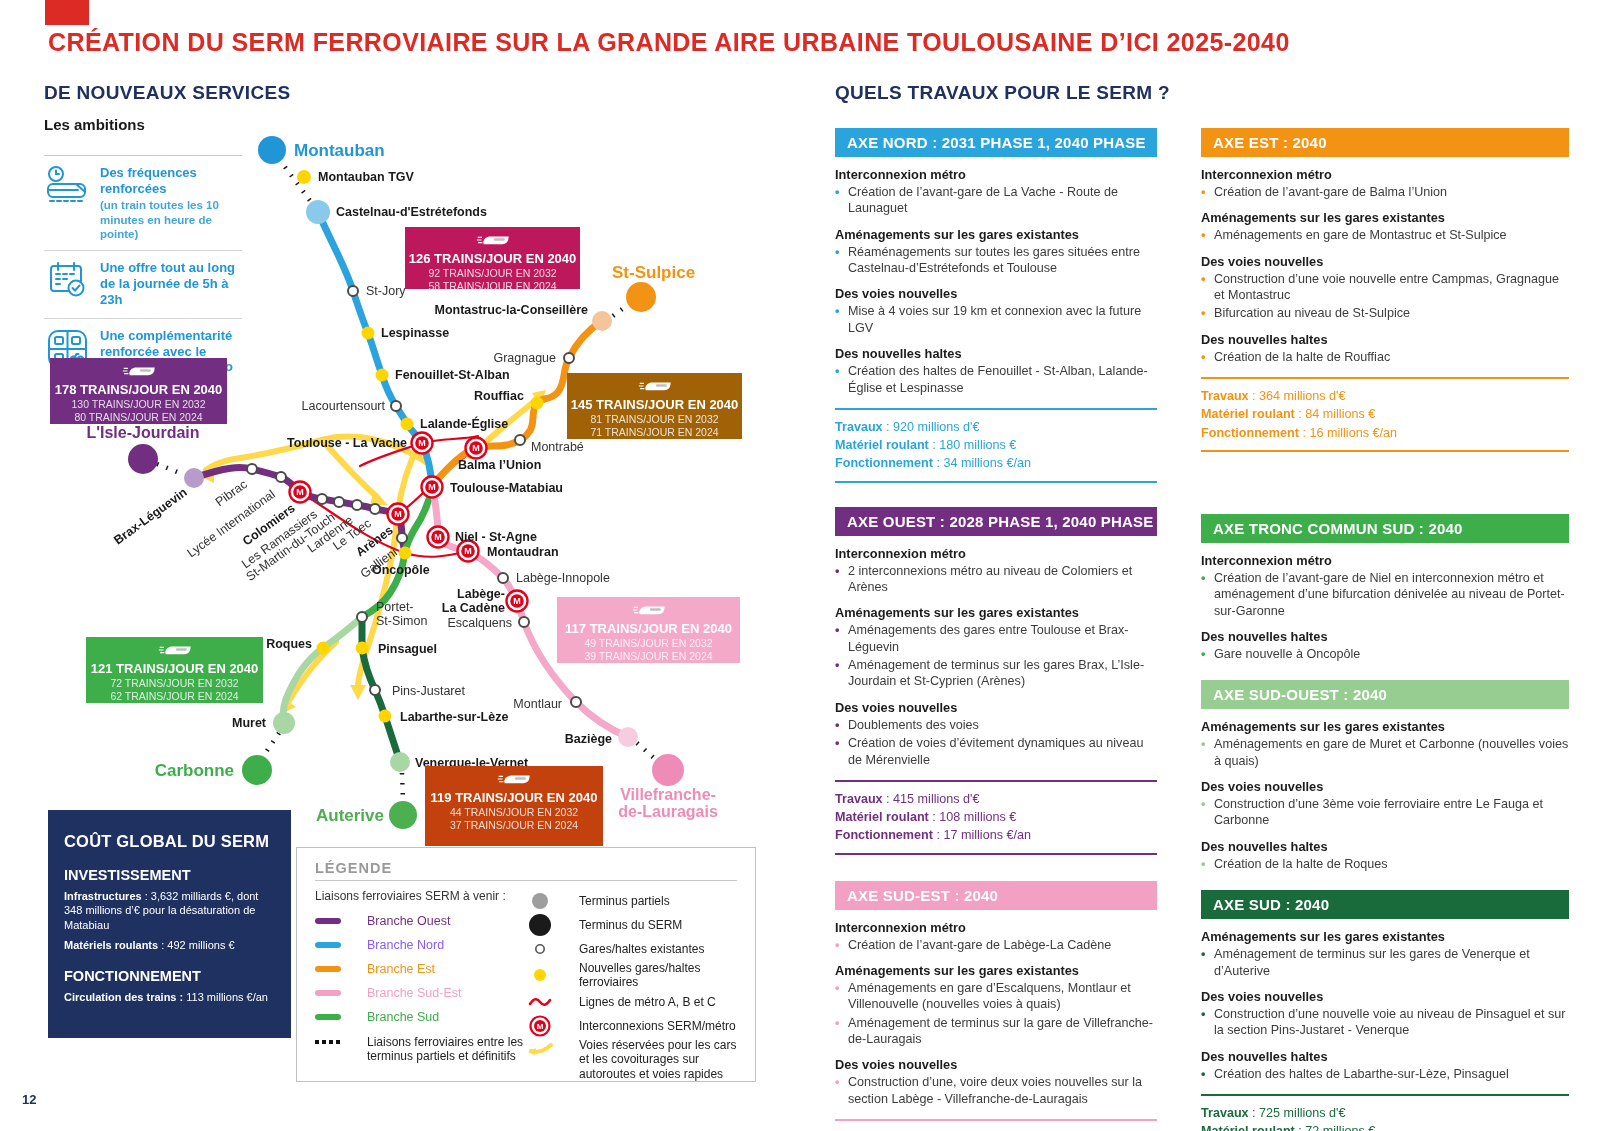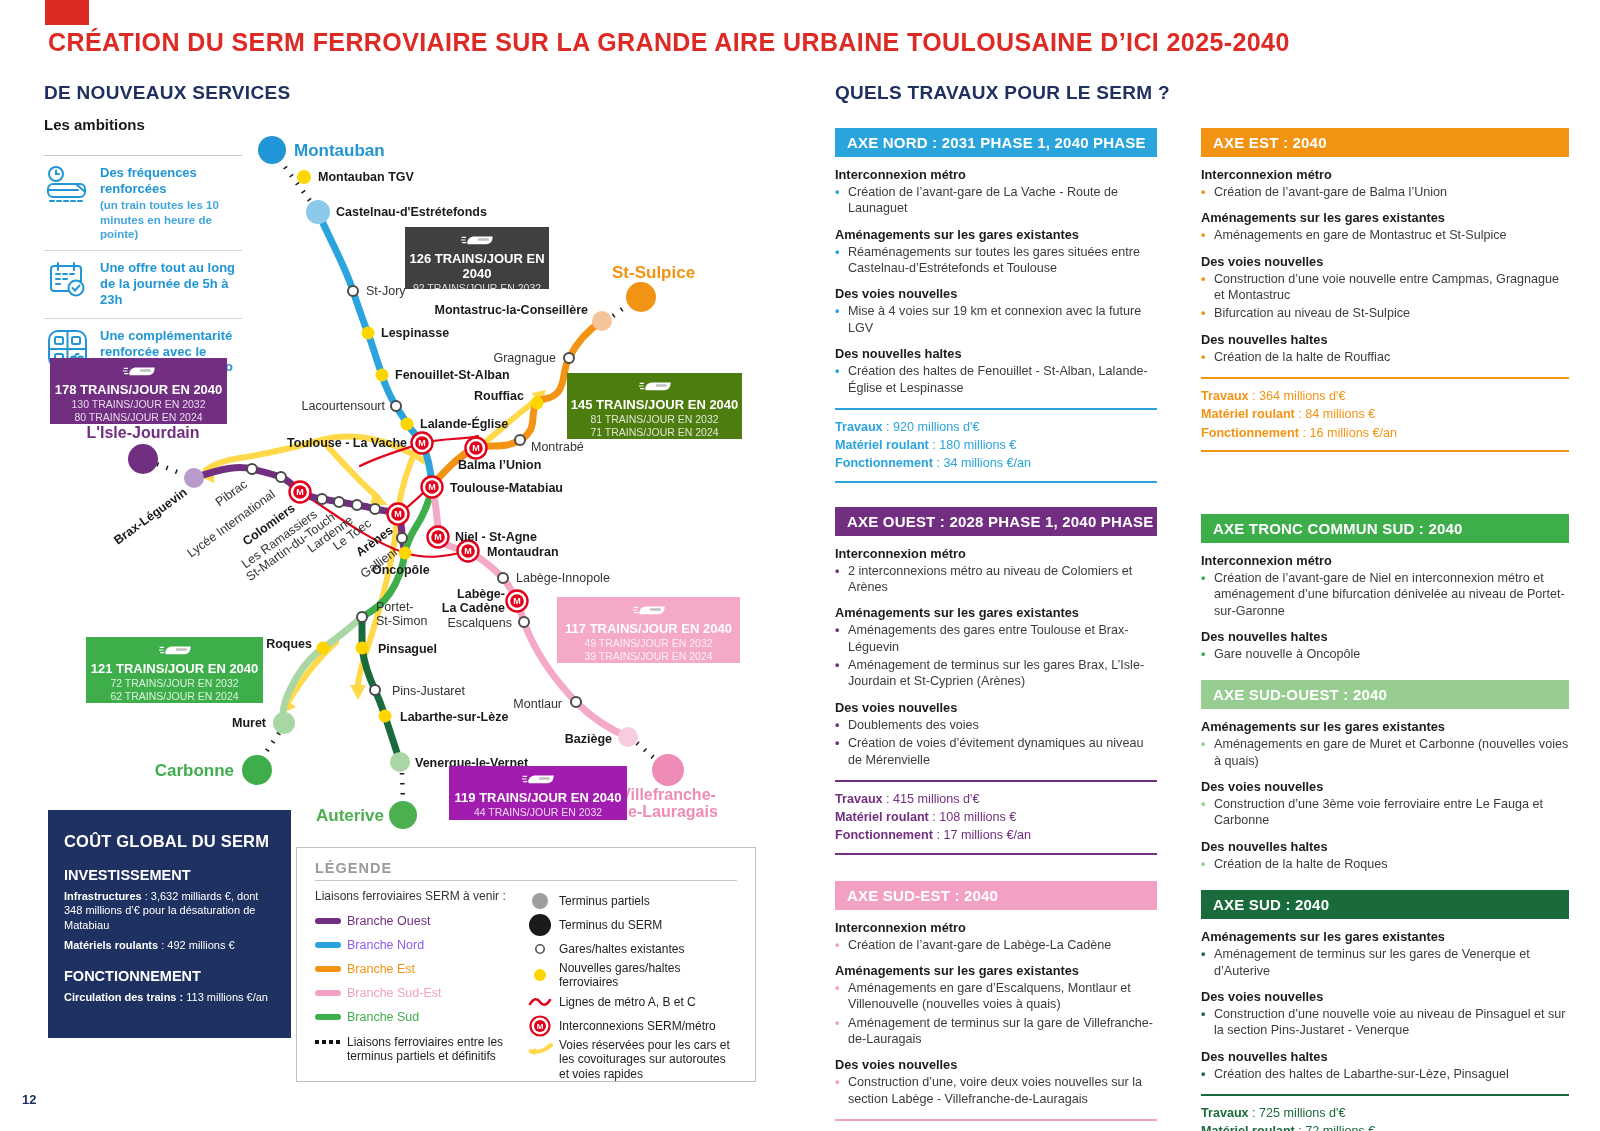--- a/index.html
+++ b/index.html
@@ -39,21 +39,21 @@
   .cb-l b{font-weight:bold}
   
   #legend{left:296px;top:847px;width:460px;height:235px;border:1.5px solid #C0C0C0;
           box-sizing:border-box;padding:12px 18px}
   #leg-title{font-size:14.5px;font-weight:bold;color:#9A9A9A;letter-spacing:1px;
              border-bottom:1px solid #C9C9C9;padding-bottom:4px}
   #leg-grid{display:flex;margin-top:8px}
   #leg-left{width:212px}
   #leg-right{flex:1}
   .leg-intro{font-size:12px;color:#333;margin-bottom:6px}
-  .leg-row{display:flex;align-items:center;gap:6px;min-height:24px;font-size:12px}
+  .leg-row{display:flex;align-items:center;gap:26px;min-height:24px;font-size:12px}
   .sw{width:26px;height:6px;border-radius:3px;flex:0 0 26px}
   .leg-br{font-size:12.5px}
   .sym{flex:0 0 26px;display:flex;justify-content:center;align-items:center}
   .leg-lbl{color:#222;line-height:1.2}
   .dots4{flex:0 0 26px;display:flex;gap:3px}
   .dots4 i{width:4px;height:4px;background:#111;display:block}
   
   #right-col{left:835px;top:128px;width:734px;display:grid;grid-template-columns:322px 368px;column-gap:44px}
   .panel{margin-bottom:0}
   .ph{height:29px;line-height:29px;padding-left:12px;color:#fff;font-size:15px;font-weight:bold;letter-spacing:.2px}
@@ -313,41 +313,41 @@
     <text x="296" y="510" class="stb" text-anchor="end" transform="rotate(-36 296 510)">Colomiers</text>
     <text x="318" y="516" class="stx" text-anchor="end" transform="rotate(-36 318 516)">Les Ramassiers</text>
     <text x="336" y="519" class="stx" text-anchor="end" transform="rotate(-36 336 519)">St-Martin-du-Touch</text>
     <text x="354" y="522" class="stx" text-anchor="end" transform="rotate(-36 354 522)">Lardenne</text>
     <text x="372" y="525" class="stx" text-anchor="end" transform="rotate(-36 372 525)">Le Toec</text>
     <text x="394" y="532" class="stb" text-anchor="end" transform="rotate(-36 394 532)">Arènes</text>
     <text x="398" y="554" class="stx" text-anchor="end" transform="rotate(-36 398 554)">Gallieni</text>
   </g>
 </svg>
 
-<div class="abs tb" style="left:405px;top:227px;width:144px;height:62px;background:#404040">
+<div class="abs tb" style="left:405px;top:227px;width:175px;height:62px;background:#be185d">
   <svg width="34" height="12" viewBox="0 0 40 14">
       <path d="M9 12 L31 12 C35 12 37.5 9.5 38 6.5 L38.5 3 L17 3 C12 3 9.5 6 8.5 9 Z" fill="#fff"></path>
       <rect x="21" y="5" width="13" height="3" rx="1.5" fill="rgba(0,0,0,.25)"></rect>
       <path d="M2 4 H7 M1 7 H6.5 M2.5 10 H7.5" stroke="#fff" stroke-width="1.4"></path>
     </svg>
   <div class="l1">126 TRAINS/JOUR EN 2040</div>
   <div class="l2">92 TRAINS/JOUR EN 2032</div>
   <div class="l2">58 TRAINS/JOUR EN 2024</div>
 </div>
 <div class="abs tb" style="left:50px;top:358px;width:177px;height:66px;background:#722F81">
   <svg width="34" height="12" viewBox="0 0 40 14">
       <path d="M9 12 L31 12 C35 12 37.5 9.5 38 6.5 L38.5 3 L17 3 C12 3 9.5 6 8.5 9 Z" fill="#fff"></path>
       <rect x="21" y="5" width="13" height="3" rx="1.5" fill="rgba(0,0,0,.25)"></rect>
       <path d="M2 4 H7 M1 7 H6.5 M2.5 10 H7.5" stroke="#fff" stroke-width="1.4"></path>
     </svg>
   <div class="l1">178 TRAINS/JOUR EN 2040</div>
   <div class="l2">130 TRAINS/JOUR EN 2032</div>
   <div class="l2">80 TRAINS/JOUR EN 2024</div>
 </div>
-<div class="abs tb" style="left:567px;top:373px;width:175px;height:66px;background:#4d7c0f">
+<div class="abs tb" style="left:567px;top:373px;width:175px;height:66px;background:#a16207">
   <svg width="34" height="12" viewBox="0 0 40 14">
       <path d="M9 12 L31 12 C35 12 37.5 9.5 38 6.5 L38.5 3 L17 3 C12 3 9.5 6 8.5 9 Z" fill="#fff"></path>
       <rect x="21" y="5" width="13" height="3" rx="1.5" fill="rgba(0,0,0,.25)"></rect>
       <path d="M2 4 H7 M1 7 H6.5 M2.5 10 H7.5" stroke="#fff" stroke-width="1.4"></path>
     </svg>
   <div class="l1">145 TRAINS/JOUR EN 2040</div>
   <div class="l2">81 TRAINS/JOUR EN 2032</div>
   <div class="l2">71 TRAINS/JOUR EN 2024</div>
 </div>
 <div class="abs tb" style="left:86px;top:637px;width:177px;height:66px;background:#3EAE4B">
@@ -363,21 +363,21 @@
 <div class="abs tb" style="left:557px;top:597px;width:183px;height:66px;background:#F4A9C9">
   <svg width="34" height="12" viewBox="0 0 40 14">
       <path d="M9 12 L31 12 C35 12 37.5 9.5 38 6.5 L38.5 3 L17 3 C12 3 9.5 6 8.5 9 Z" fill="#fff"></path>
       <rect x="21" y="5" width="13" height="3" rx="1.5" fill="rgba(0,0,0,.25)"></rect>
       <path d="M2 4 H7 M1 7 H6.5 M2.5 10 H7.5" stroke="#fff" stroke-width="1.4"></path>
     </svg>
   <div class="l1">117 TRAINS/JOUR EN 2040</div>
   <div class="l2">49 TRAINS/JOUR EN 2032</div>
   <div class="l2">39 TRAINS/JOUR EN 2024</div>
 </div>
-<div class="abs tb" style="left:449px;top:766px;width:178px;height:54px;background:#a21caf">
+<div class="abs tb" style="left:425px;top:766px;width:178px;height:80px;background:#c2410c">
   <svg width="34" height="12" viewBox="0 0 40 14">
       <path d="M9 12 L31 12 C35 12 37.5 9.5 38 6.5 L38.5 3 L17 3 C12 3 9.5 6 8.5 9 Z" fill="#fff"></path>
       <rect x="21" y="5" width="13" height="3" rx="1.5" fill="rgba(0,0,0,.25)"></rect>
       <path d="M2 4 H7 M1 7 H6.5 M2.5 10 H7.5" stroke="#fff" stroke-width="1.4"></path>
     </svg>
   <div class="l1">119 TRAINS/JOUR EN 2040</div>
   <div class="l2">44 TRAINS/JOUR EN 2032</div>
   <div class="l2">37 TRAINS/JOUR EN 2024</div>
 </div>
 

